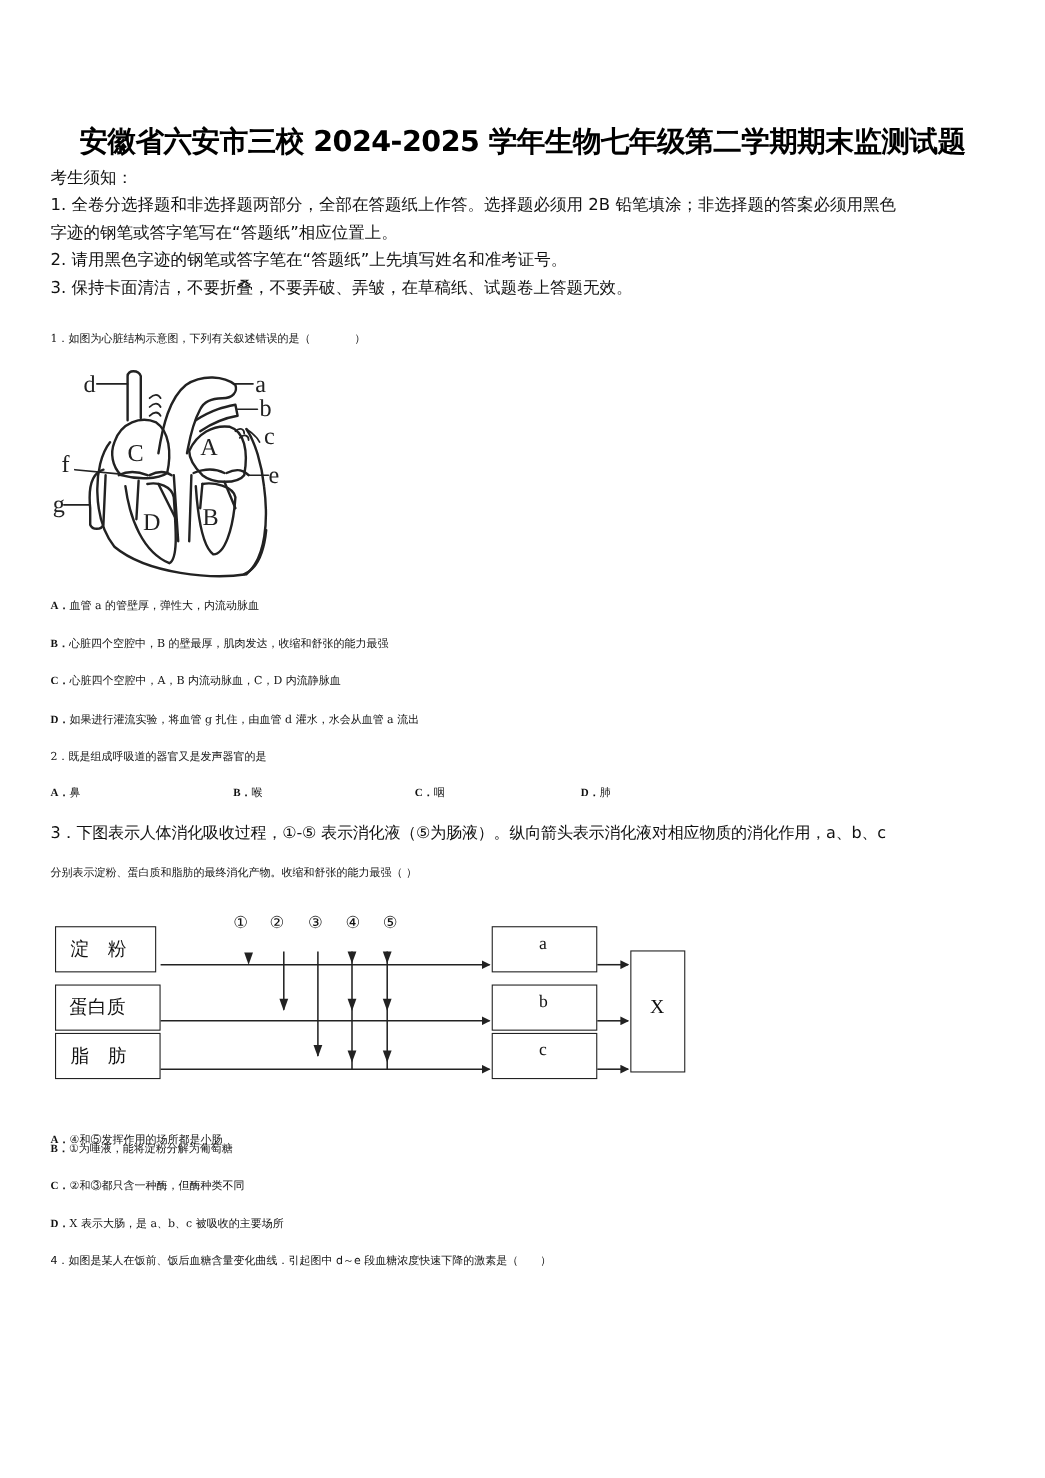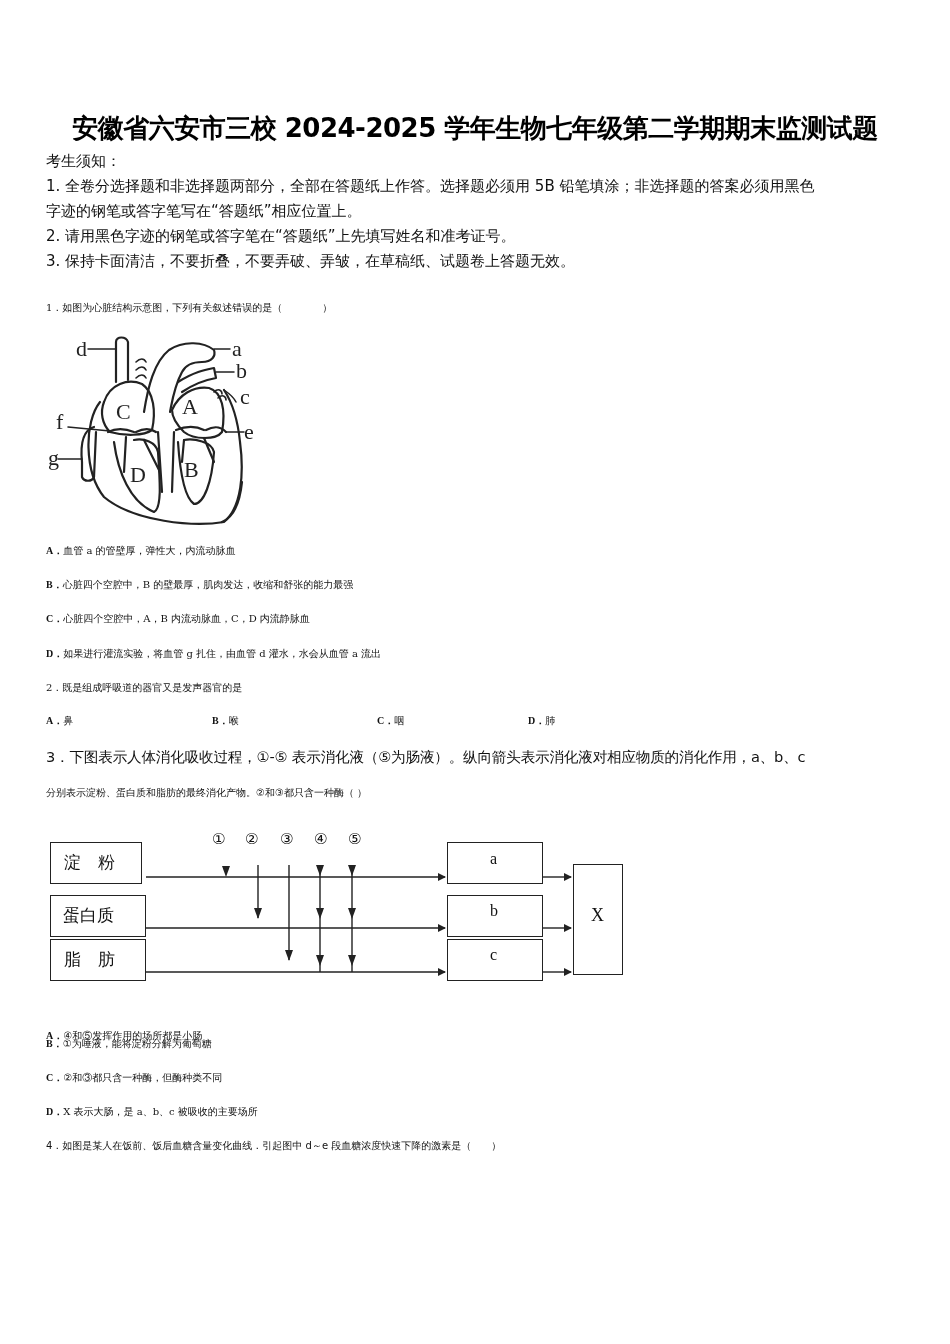--- a/index.html
+++ b/index.html
@@ -13,21 +13,21 @@
   .diagram { left: 40px; top: 820px; width: 600px; height: 170px; }
   .box { position: absolute; border: 1.5px solid #222; background: #fff; box-sizing: border-box; font-size: 17px; font-family: "DejaVu Sans", "Liberation Sans", sans-serif; }
   .box span { position: absolute; }
 </style>
 </head>
 <body>
 
 <div class="abs title">安徽省六安市三校 2024-2025 学年生物七年级第二学期期末监测试题</div>
 
 <div class="abs notice" style="left:46px; top:152px;">考生须知：</div>
-<div class="abs notice" style="left:46px; top:177px;">1. 全卷分选择题和非选择题两部分，全部在答题纸上作答。选择题必须用 5B 铅笔填涂；非选择题的答案必须用黑色</div>
+<div class="abs notice" style="left:46px; top:177px;">1. 全卷分选择题和非选择题两部分，全部在答题纸上作答。选择题必须用 2B 铅笔填涂；非选择题的答案必须用黑色</div>
 <div class="abs notice" style="left:46px; top:202px;">字迹的钢笔或答字笔写在“答题纸”相应位置上。</div>
 <div class="abs notice" style="left:46px; top:227px;">2. 请用黑色字迹的钢笔或答字笔在“答题纸”上先填写姓名和准考证号。</div>
 <div class="abs notice" style="left:46px; top:252px;">3. 保持卡面清洁，不要折叠，不要弄破、弄皱，在草稿纸、试题卷上答题无效。</div>
 
 <div class="abs q" style="left:46px; top:301px;">1．如图为心脏结构示意图，下列有关叙述错误的是（　　　　）</div>
 
 <div class="abs heart">
   <svg width="225" height="195" viewBox="0 0 225 195" fill="none" stroke="#222" stroke-width="2.2" stroke-linecap="round" stroke-linejoin="round" font-family="Liberation Serif, DejaVu Serif, serif">
 
     <path d="M56 70 C40 90 40 140 60 165 C90 190 150 195 180 190 C198 175 200 140 196 110 C194 90 188 70 180 58"></path>
@@ -103,21 +103,21 @@
   <span class="opt-letter">B．</span><span>喉</span>
 </div>
 <div class="abs q" style="left:377px; top:714px;">
   <span class="opt-letter">C．</span><span>咽</span>
 </div>
 <div class="abs q" style="left:528px; top:714px;">
   <span class="opt-letter">D．</span><span>肺</span>
 </div>
 
 <div class="abs q" style="left:46px; top:748px; font-family: 'DejaVu Sans','Liberation Sans',sans-serif; font-size:14.6px; letter-spacing:-0.2px;">3．下图表示人体消化吸收过程，①-⑤ 表示消化液（⑤为肠液）。纵向箭头表示消化液对相应物质的消化作用，a、b、c</div>
-<div class="abs q" style="left:46px; top:786px; font-family: 'DejaVu Sans','Liberation Sans',sans-serif;">分别表示淀粉、蛋白质和脂肪的最终消化产物。②和③都只含一种酶（ ）</div>
+<div class="abs q" style="left:46px; top:786px; font-family: 'DejaVu Sans','Liberation Sans',sans-serif;">分别表示淀粉、蛋白质和脂肪的最终消化产物。收缩和舒张的能力最强（ ）</div>
 
 <div class="abs diagram">
 
   <div class="box" style="left:10px; top:22px; width:92px; height:42px;">
     <span style="left:13px; top:8px;">淀　粉</span>
   </div>
   <div class="box" style="left:10px; top:75px; width:96px; height:42px;">
     <span style="left:12px; top:8px;">蛋白质</span>
   </div>
   <div class="box" style="left:10px; top:119px; width:96px; height:42px;">

